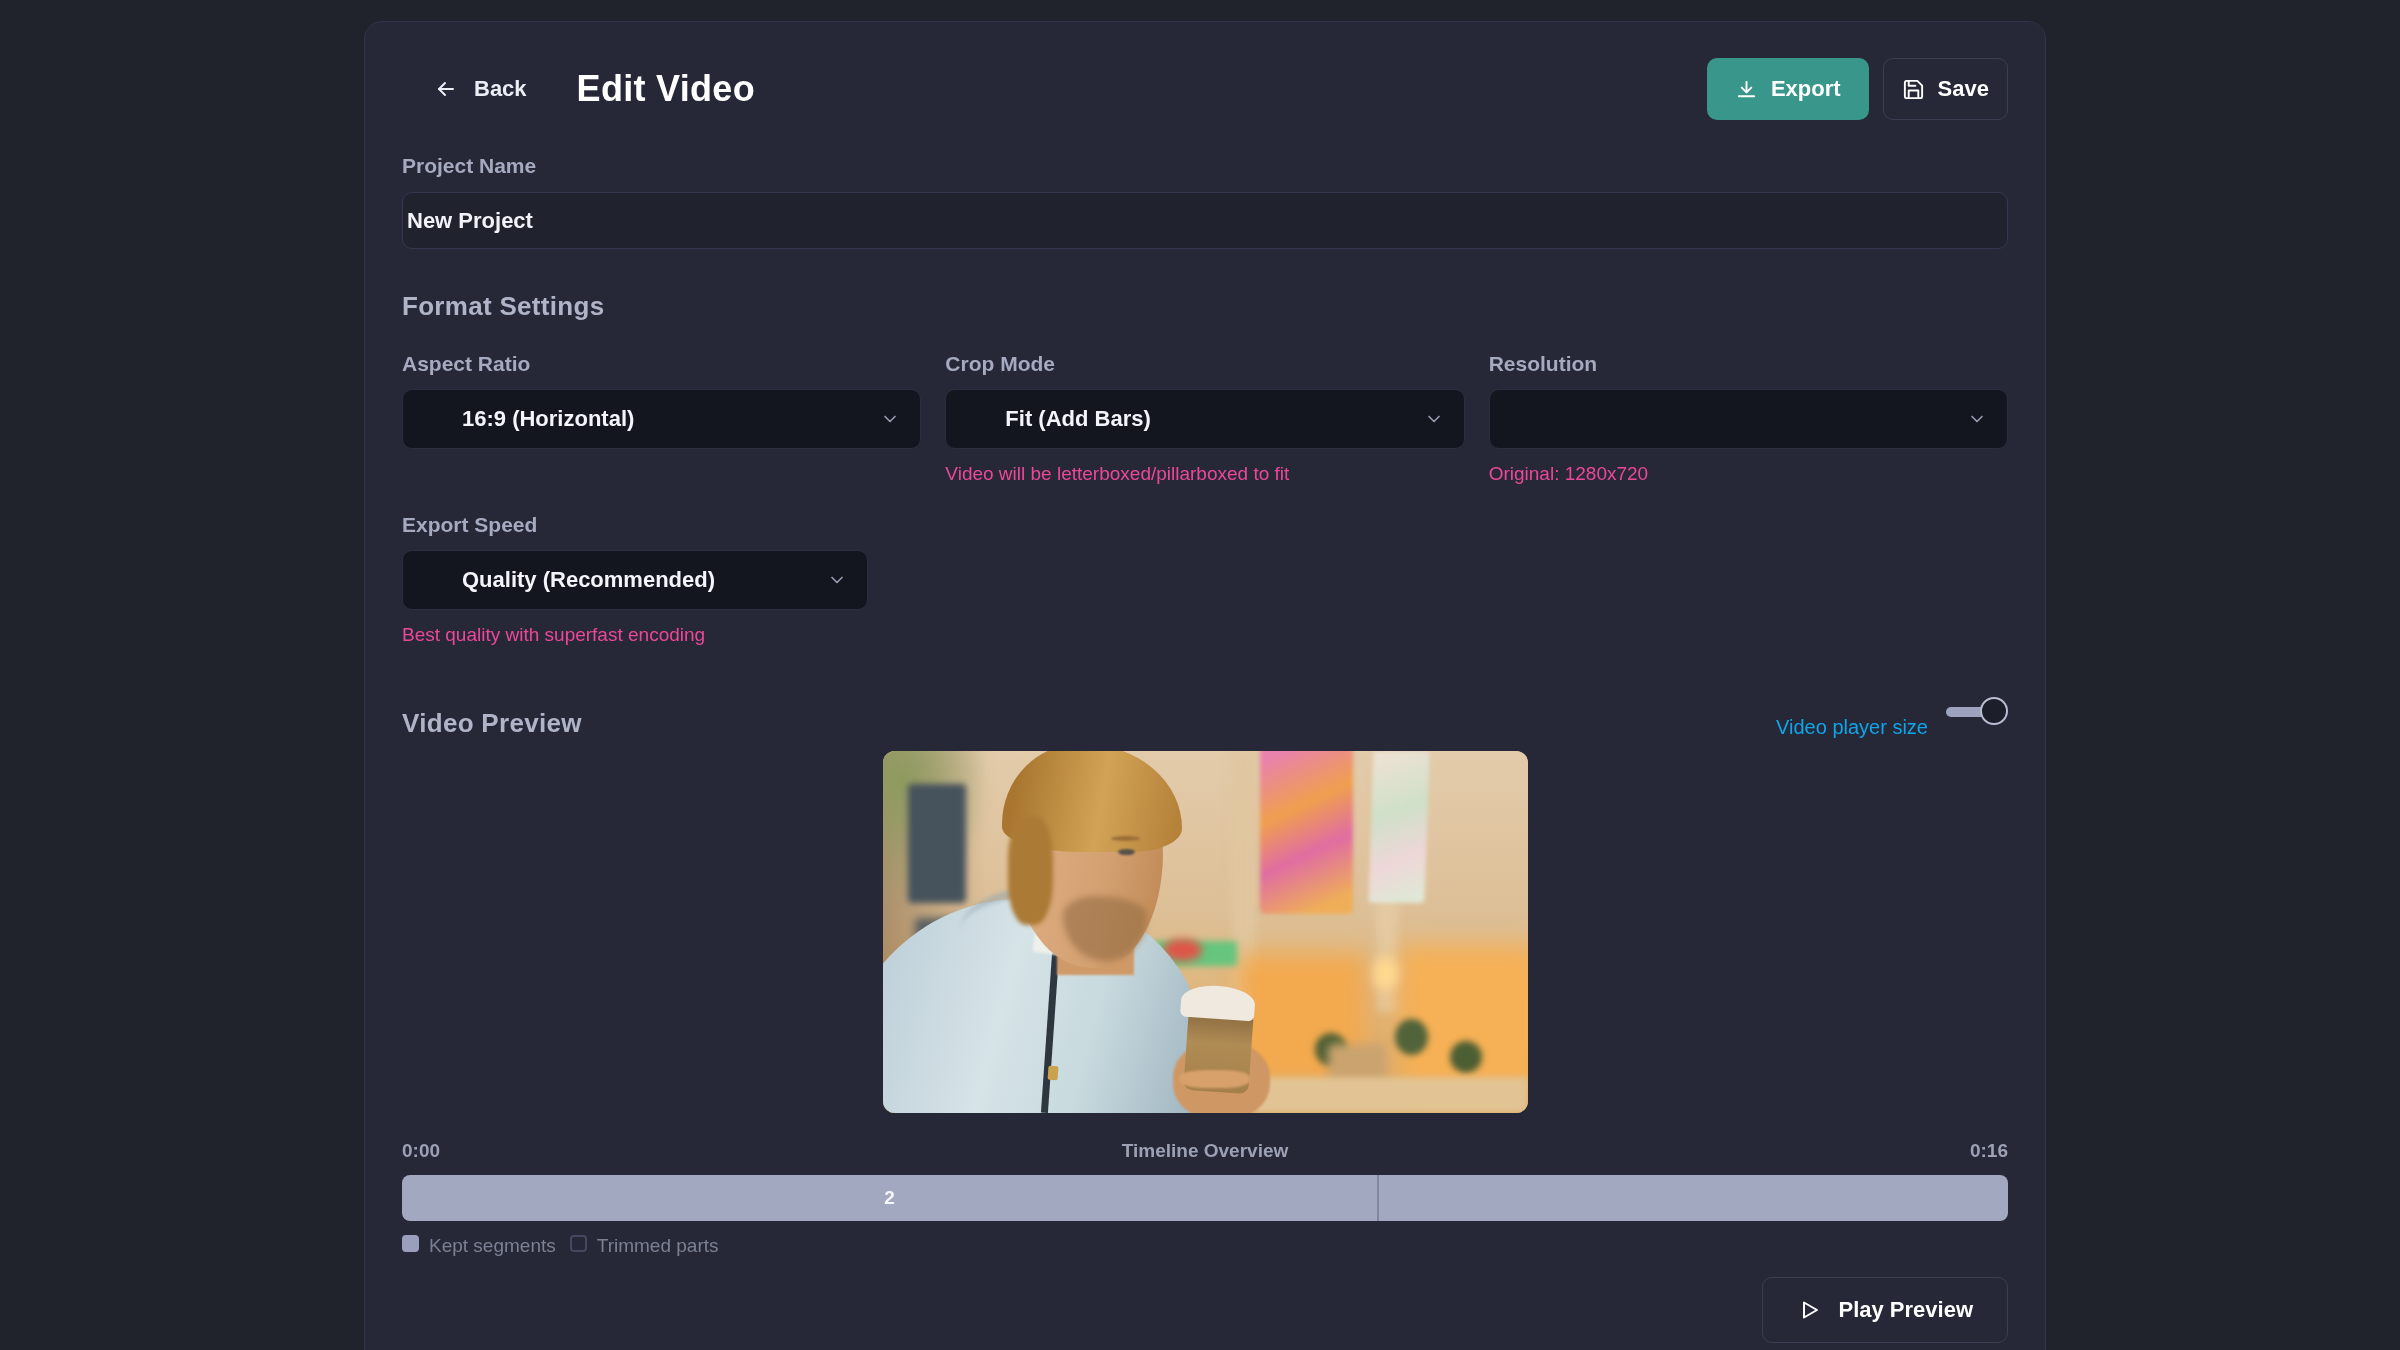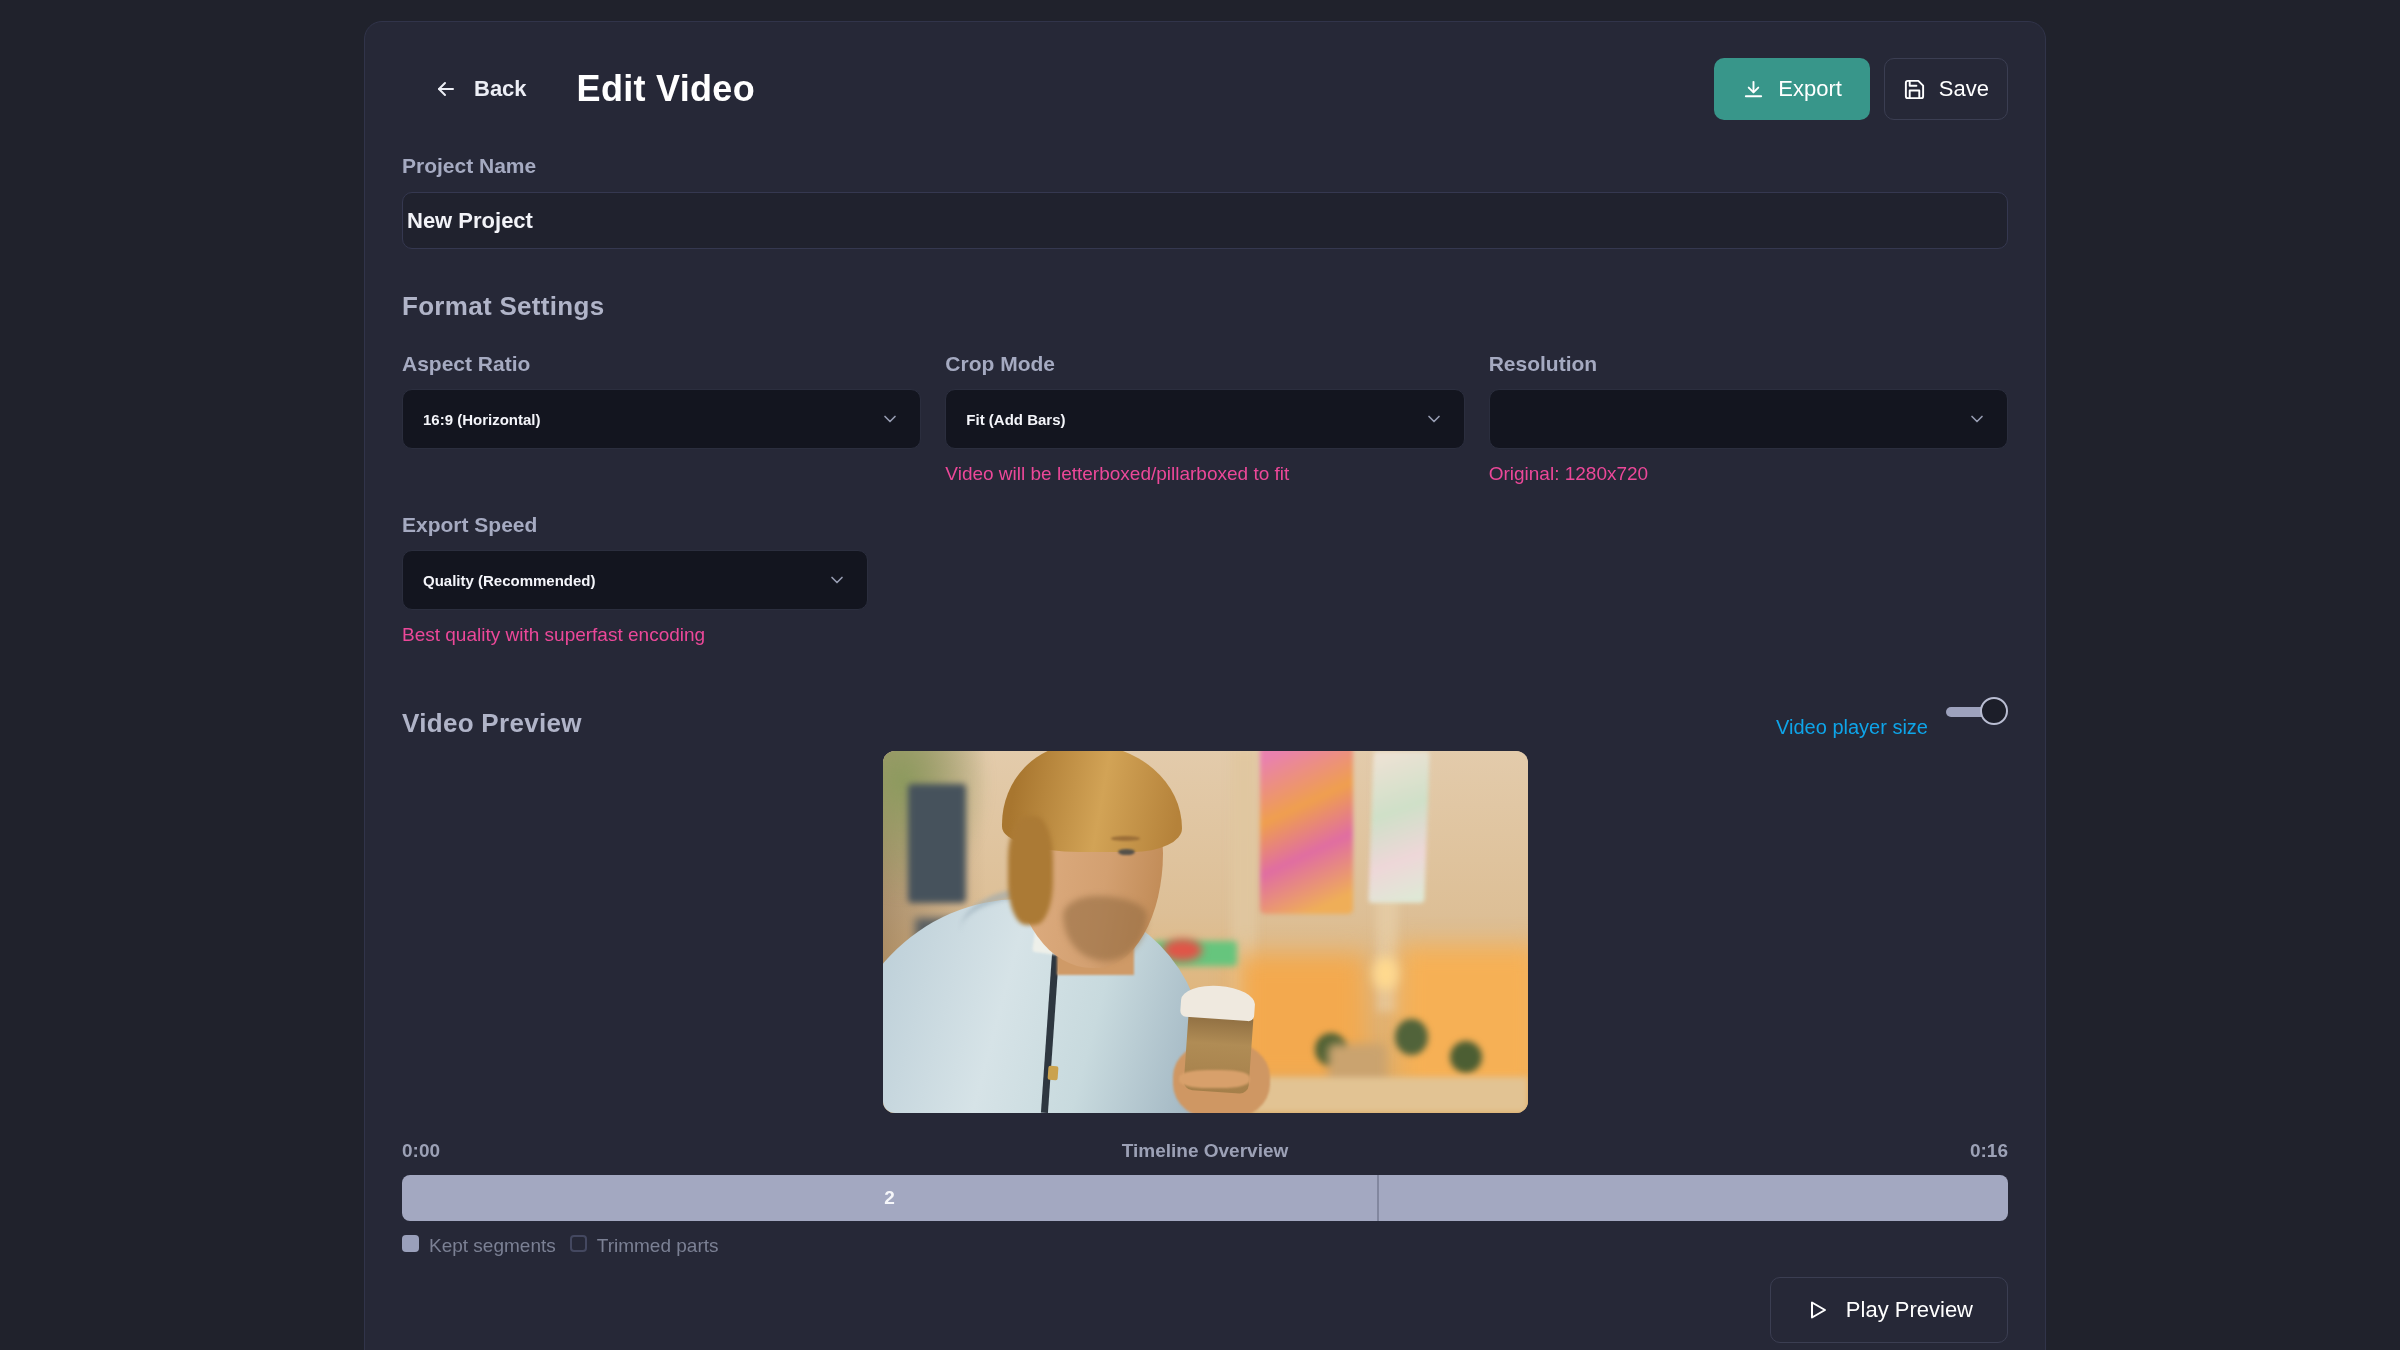--- a/index.html
+++ b/index.html
@@ -18,41 +18,41 @@
   .content{padding:0 37px;}
 
   
   .header-row{display:flex;align-items:center;padding-top:36px;height:62px;}
   .back-btn{display:flex;align-items:center;gap:14px;margin-left:30px;cursor:pointer;
     color:#eceef5;font-size:22px;font-weight:700;background:none;border:none;padding:0;
     font-family:inherit;}
   .page-title{font-size:36px;font-weight:700;color:#ffffff;margin-left:50px;letter-spacing:.3px;}
   .hdr-spacer{flex:1;}
   .btn{display:flex;align-items:center;gap:13px;height:62px;border-radius:10px;
-    font-size:22px;font-weight:400;font-family:inherit;cursor:pointer;box-sizing:border-box;}
+    font-size:22px;font-weight:700;font-family:inherit;cursor:pointer;box-sizing:border-box;}
   .btn-export{background:#38968a;color:#fff;border:none;padding:0 28px;}
   .btn-save{background:transparent;color:#fff;border:1px solid #3b3e52;padding:0 18px;margin-left:14px;}
 
   
   .field-label{font-size:21px;font-weight:700;color:#a5aac1;}
   .lbl-project{margin-top:34px;}
   .text-input{
     display:block;width:100%;height:57px;margin-top:14px;box-sizing:border-box;
     background:#20222e;border:1px solid #353850;border-radius:10px;
     color:#f2f3f8;font-size:22px;font-weight:600;padding:0 4px;font-family:inherit;outline:none;
   }
   .section-heading{font-size:26px;font-weight:600;color:#b0b4c8;letter-spacing:.3px;}
   .h-format{margin-top:42px;}
   .grid3{display:grid;grid-template-columns:repeat(3,1fr);column-gap:24px;margin-top:30px;}
   .select{
     margin-top:13px;height:60px;background:#13151f;border:1px solid #2b2e3e;border-radius:10px;
     display:flex;align-items:center;justify-content:space-between;
     padding:0 20px;box-sizing:border-box;cursor:pointer;
   }
-  .select-value{color:#f4f5fa;font-size:15px;font-weight:600;}
+  .select-value{color:#f4f5fa;font-size:22px;font-weight:600;margin-left:39px;}
   .helper{margin-top:14px;font-size:19px;color:#ec4899;}
   .export-speed{margin-top:28px;width:466px;}
 
   
   .preview-head{margin-top:38px;display:flex;align-items:flex-end;justify-content:space-between;}
   .player-size{display:flex;align-items:center;gap:18px;}
   .player-size-label{font-size:20px;font-weight:400;color:#0ea5e9;margin-top:32px;}
   .slider{position:relative;width:62px;height:30px;cursor:pointer;}
   .slider-track{position:absolute;left:0;top:10px;width:56px;height:10px;background:#9da2bd;border-radius:6px;}
   .slider-thumb{position:absolute;right:0;top:0;width:28px;height:28px;border-radius:50%;

